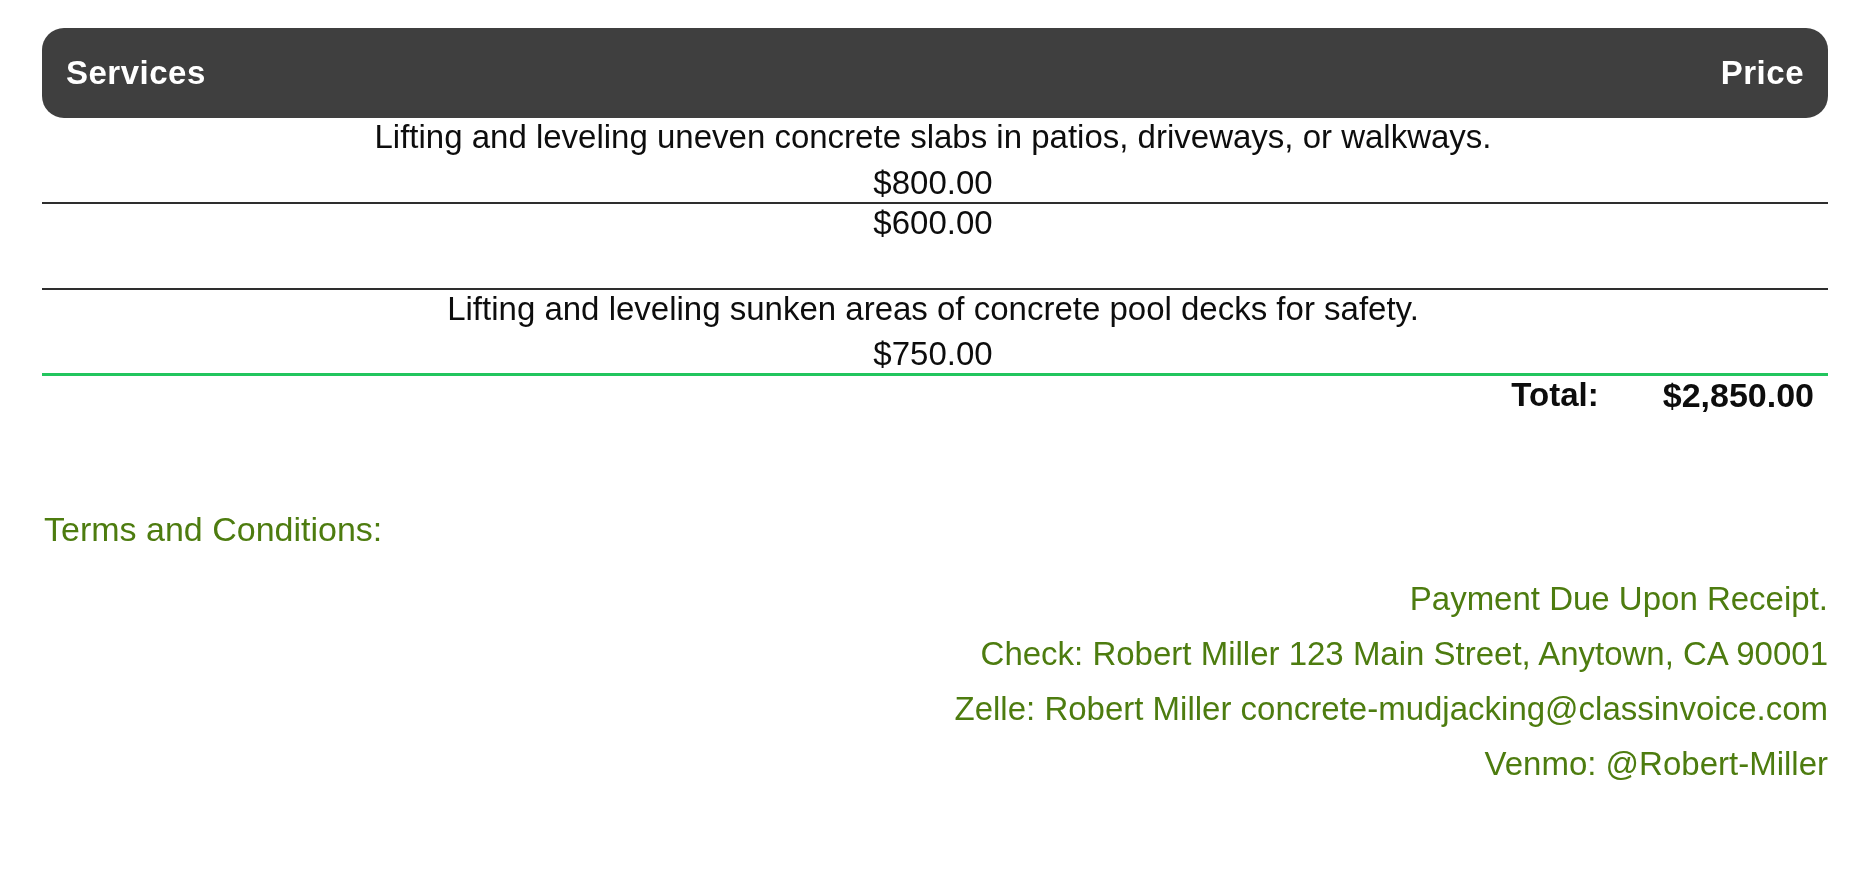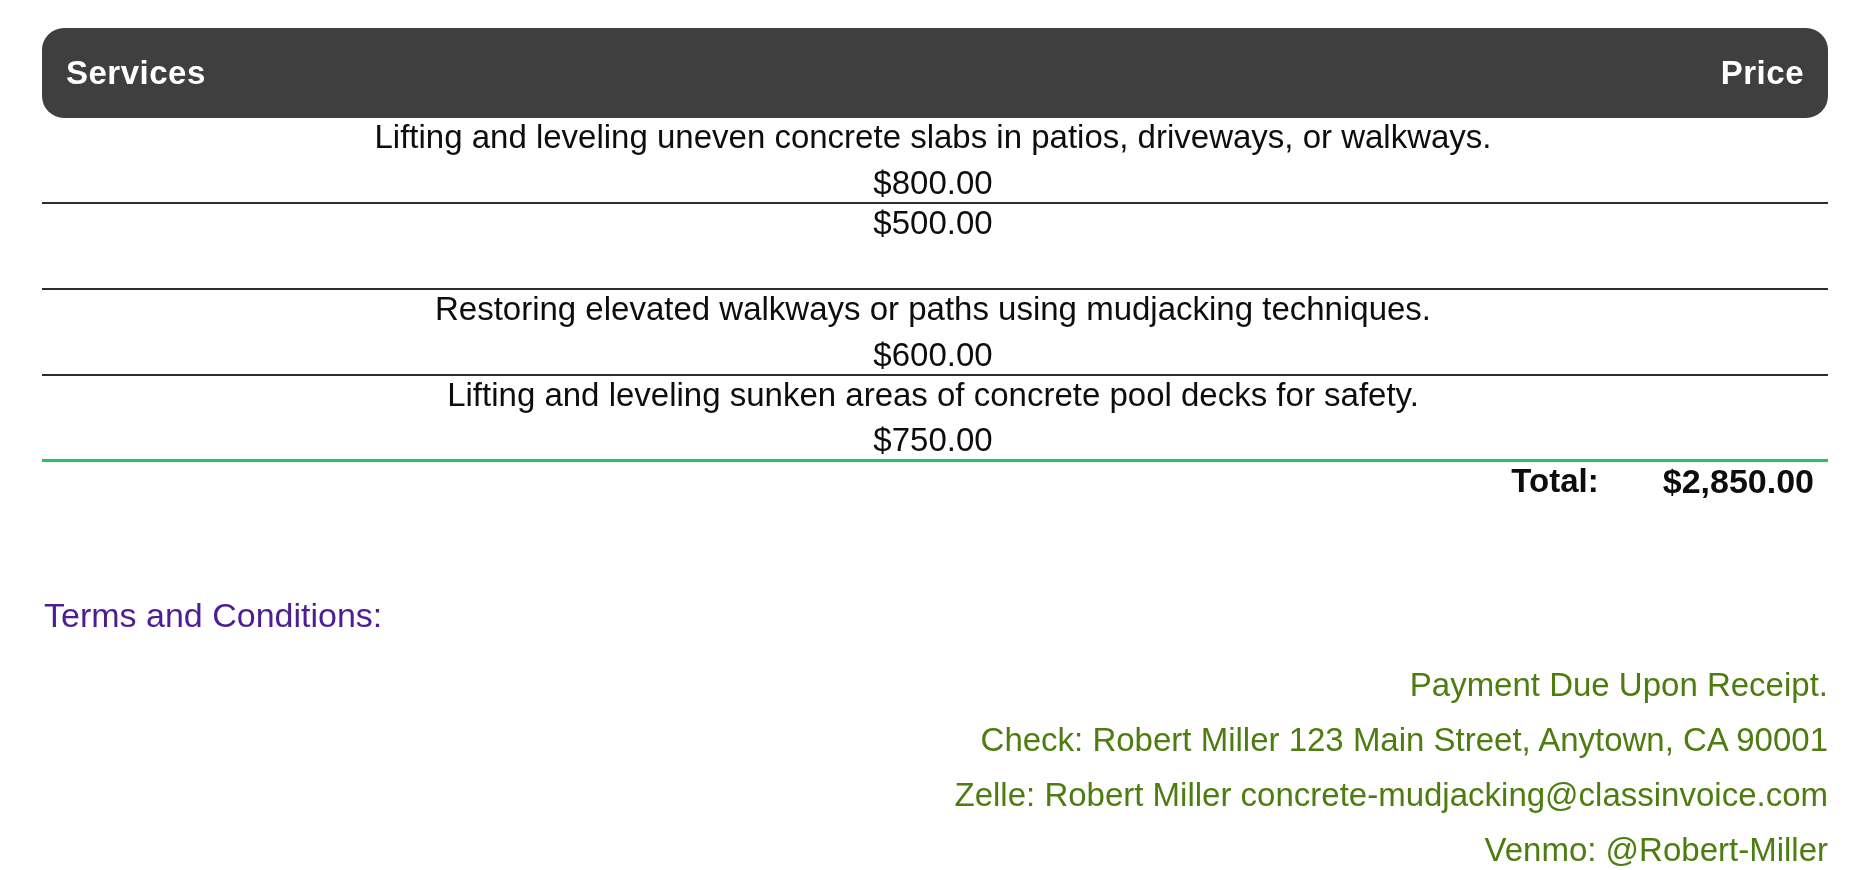--- a/index.html
+++ b/index.html
@@ -69,21 +69,21 @@
     font-size: 34px;
     font-weight: bold;
     color: #0d0d0d;
   }
   .terms-block {
     margin-top: 46px;
     padding-left: 2px;
   }
   .terms-heading {
     font-size: 34px;
-    color: #4c1d95;
+    color: #4d7c0f;
     margin-bottom: 22px;
   }
   .terms-line {
     font-size: 33px;
     color: #4d7c0f;
     line-height: 55px;
     text-align: right;
   }
 </style>
 </head>
@@ -95,27 +95,23 @@
     <span class="hdr-cell">Services</span>
     <span class="hdr-cell">Price</span>
   </div>
 
   <div class="service-row">
     <span class="service-desc">Lifting and leveling uneven concrete slabs in patios, driveways, or walkways.</span>
     <span class="service-price">$800.00</span>
   </div>
 
   <div class="service-row">
-    <span class="service-price">$500.00</span>
+    <span class="service-price">$600.00</span>
   </div>
 
-  <div class="service-row">
-    <span class="service-desc">Restoring elevated walkways or paths using mudjacking techniques.</span>
-    <span class="service-price">$600.00</span>
-  </div>
 
   <div class="service-row last">
     <span class="service-desc">Lifting and leveling sunken areas of concrete pool decks for safety.</span>
     <span class="service-price">$750.00</span>
   </div>
 
   <div class="total-row">
     <span class="total-label">Total:</span>
     <span class="total-value">$2,850.00</span>
   </div>

